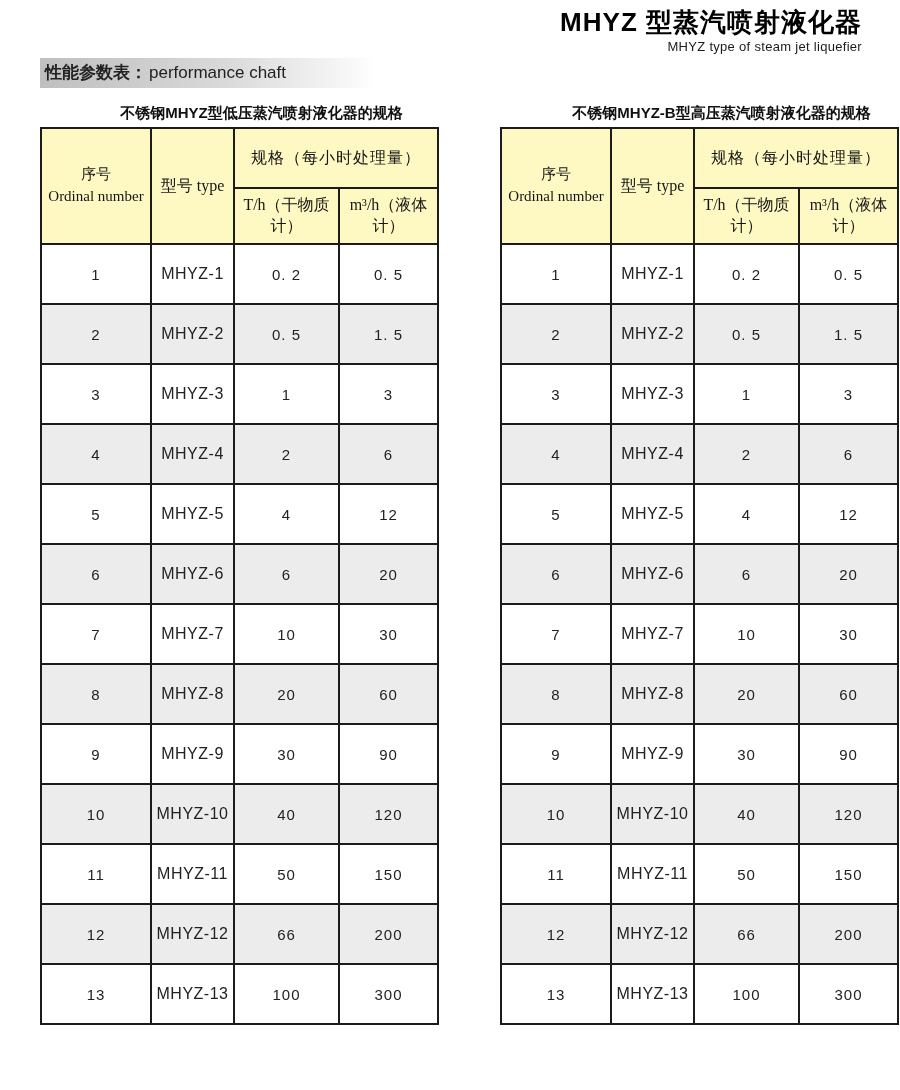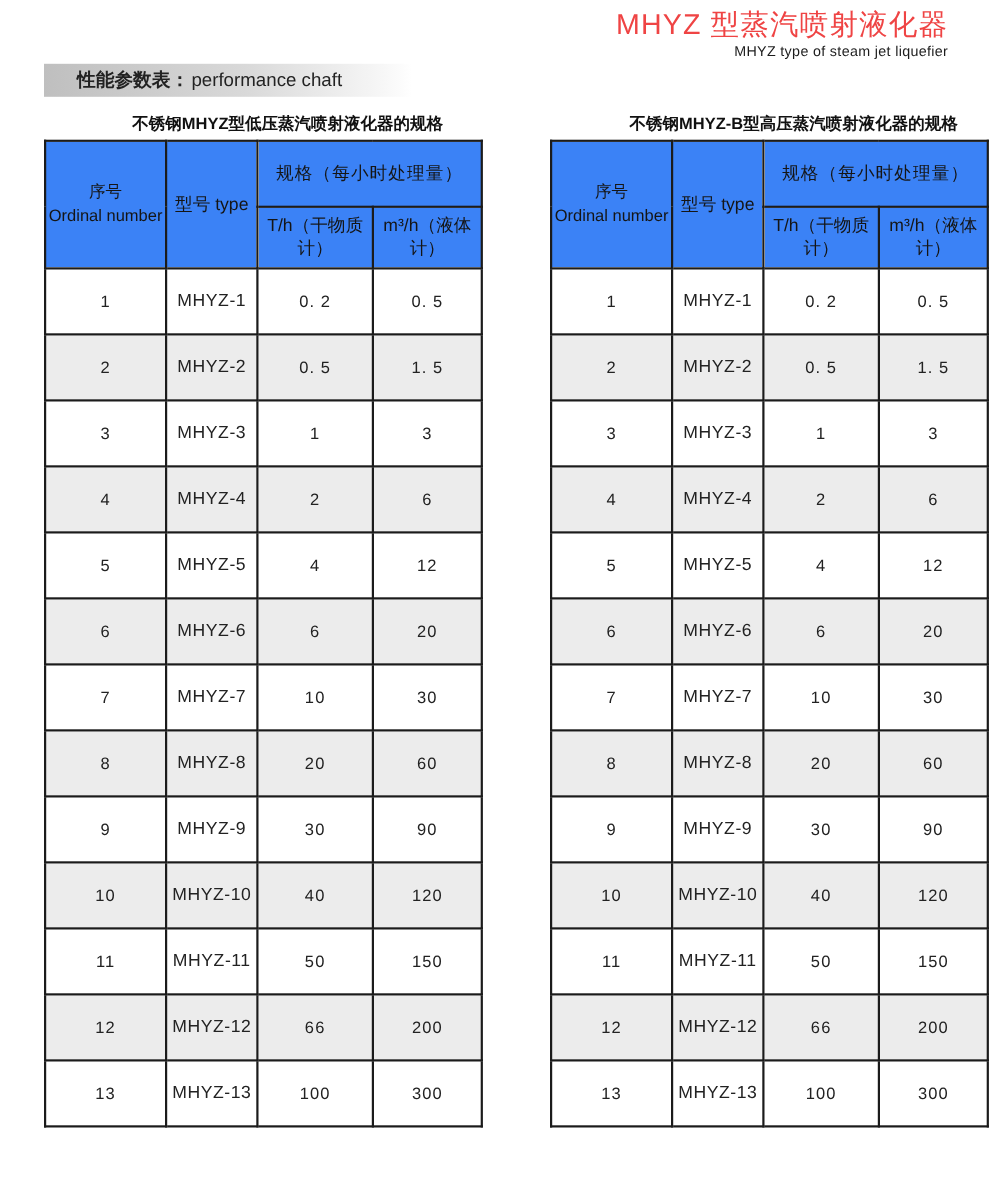--- a/index.html
+++ b/index.html
@@ -16,42 +16,42 @@
 
   
   .title-block {
     position: absolute;
     top: 8px;
     right: 38px;
     text-align: right;
   }
   .title-zh {
     font-size: 26px;
-    font-weight: normal;
+    font-weight: bold;
     letter-spacing: 1px;
     line-height: 1.15;
-    color: #ef4444;
+    color: #000000;
   }
   .title-en {
     font-size: 13px;
     font-weight: normal;
     color: #1c1c1c;
     margin-top: 1px;
     letter-spacing: 0.3px;
   }
 
   
   .banner {
     position: absolute;
     left: 40px;
     top: 58px;
     width: 335px;
     height: 30px;
     line-height: 30px;
-    padding-left: 30px;
+    padding-left: 5px;
     background: linear-gradient(to right, #bfbfbf 0%, #d9d9d9 55%, #f7f7f7 92%, #ffffff 100%);
     font-size: 17px;
     white-space: nowrap;
   }
   .banner .zh { font-weight: bold; color: #222; }
   .banner .en { font-weight: normal; color: #222; margin-left: 2px; }
 
   
   .tables-wrap {
     position: absolute;
@@ -75,24 +75,25 @@
     table-layout: fixed;
     width: 397px;
   }
   th, td {
     border: 2px solid #1b1b1b;
     text-align: center;
     vertical-align: middle;
     overflow: hidden;
   }
   thead th {
-    background: #3b82f6;
+    background: #fef9c3;
     font-weight: normal;
     font-size: 15px;
     color: #151515;
+    font-family: Liberation Serif, serif;
   }
   .th-ordinal { line-height: 1.45; }
   .th-model { font-size: 16px; }
   .th-spec-group { height: 60px; font-size: 16px; letter-spacing: 1px; }
   .th-sub { height: 56px; font-size: 16px; margin-top: 13px; }
   tbody tr { height: 60px; background: #ffffff; }
   tbody tr.alt { background: #ececec; }
   td { font-size: 15px; color: #222; letter-spacing: 1px; }
   td.cell-model { font-size: 16px; letter-spacing: 0.5px; }
 </style>

